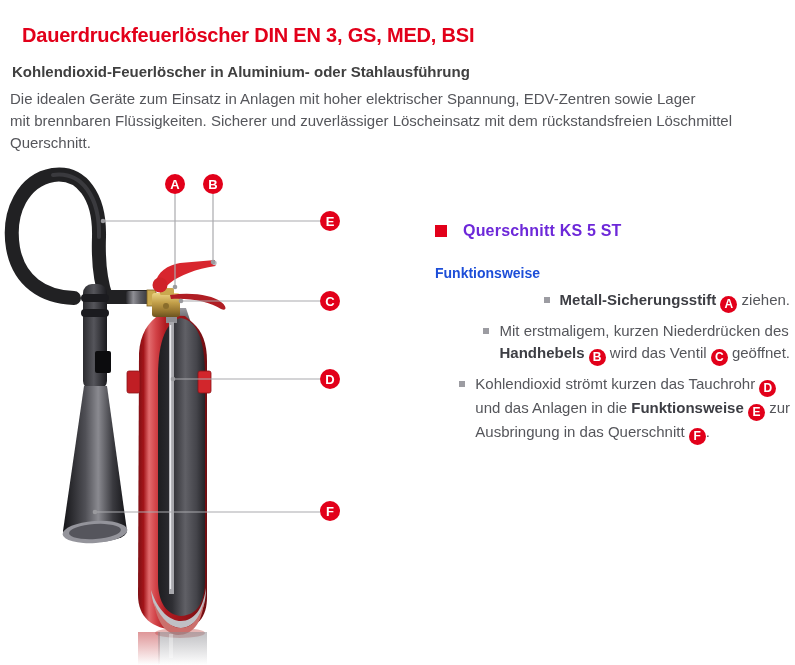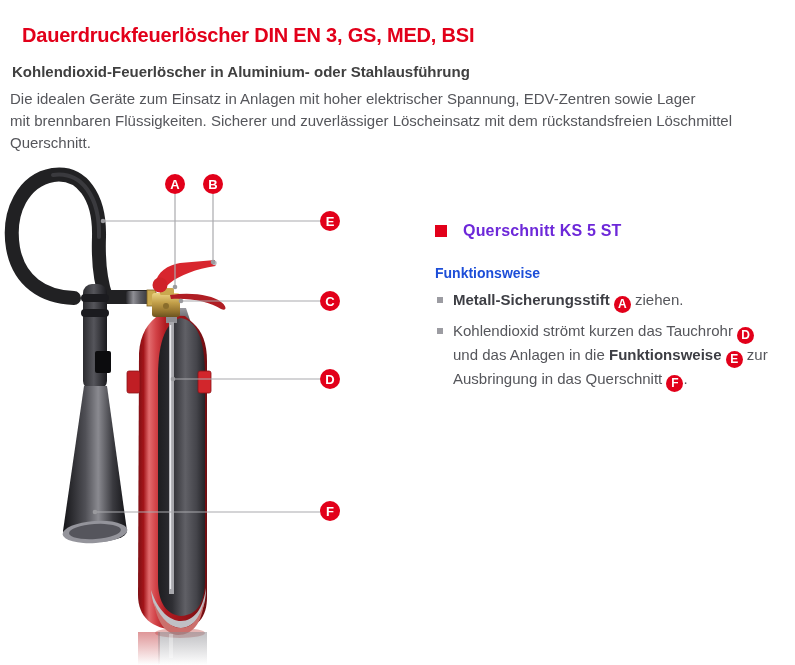--- a/index.html
+++ b/index.html
@@ -22,21 +22,21 @@
   }
   .illustration { position:absolute; left:0; top:165px; }
   .right-col { position:absolute; left:435px; top:222px; width:355px; }
   .caption-row { display:flex; align-items:center; height:18px; }
   .caption-sq { width:12px; height:12px; background:#e2001a; margin-right:16px; flex:0 0 auto; }
   .caption-text { font-size:16px; font-weight:bold; color:#6d28d9; letter-spacing:0.2px; white-space:nowrap; }
   .fn-heading {
     margin-top:25px; margin-bottom:6px; height:18px;
     color:#1d4ed8; font-weight:bold; font-size:14px;
   }
-  .fn-item { display:flex; margin-bottom:7px; }
+  .fn-item { display:flex; margin-bottom:7px;justify-content:flex-end; }
   .sq-bullet { flex:0 0 auto; width:6px; height:6px; background:#9c9ca2; margin:8px 10px 0 2px; }
   .fn-text { font-size:15px; line-height:22px; color:#55565b; white-space:pre-wrap; }
   .fn-text .b { font-weight:bold; color:#3d3e44; }
   .badge {
     display:inline-block; width:17px; height:17px; border-radius:50%;
     background:#e2001a; color:#ffffff; font-weight:bold; font-size:12px;
     line-height:17px; text-align:center; vertical-align:-3px;
   }
 </style>
 </head>
@@ -191,16 +191,20 @@
     <span class="caption-text">Querschnitt KS 5 ST</span>
   </div>
   <div class="fn-heading">Funktionsweise</div>
   <div id="function-list">
       <div class="fn-item">
         <span class="sq-bullet"></span>
         <div class="fn-text"><span class="b">Metall-Sicherungsstift </span><span class="badge">A</span><span> ziehen.</span></div>
       </div>
       <div class="fn-item">
         <span class="sq-bullet"></span>
+        <div class="fn-text"><span>Mit erstmaligem, kurzen Niederdrücken des</span><br><span class="b">Handhebels </span><span class="badge">B</span><span> wird das Ventil </span><span class="badge">C</span><span> geöffnet.</span></div>
+      </div>
+      <div class="fn-item">
+        <span class="sq-bullet"></span>
         <div class="fn-text"><span>Kohlendioxid strömt kurzen das Tauchrohr </span><span class="badge">D</span><br><span>und das Anlagen in die </span><span class="b">Funktionsweise </span><span class="badge">E</span><span> zur</span><br><span>Ausbringung in das Querschnitt </span><span class="badge">F</span><span>.</span></div>
       </div>
     </div>
 </div>
 
 </body></html>

